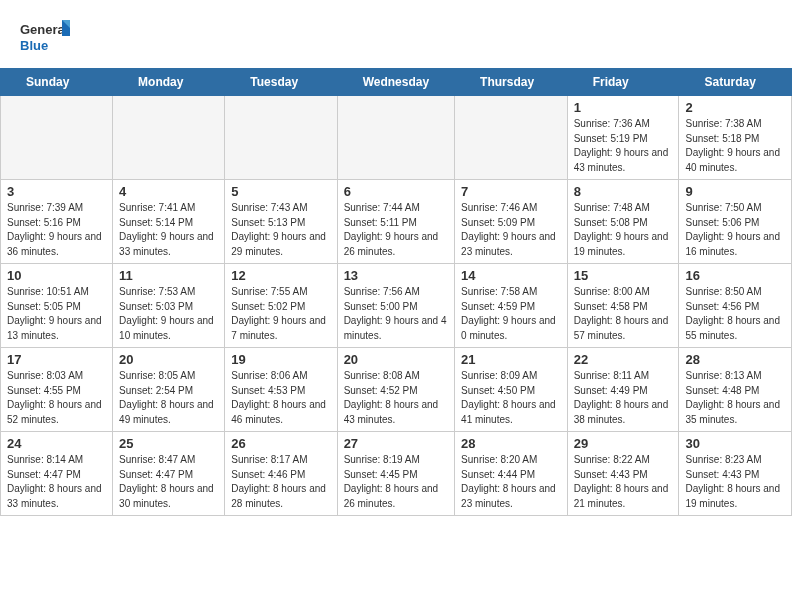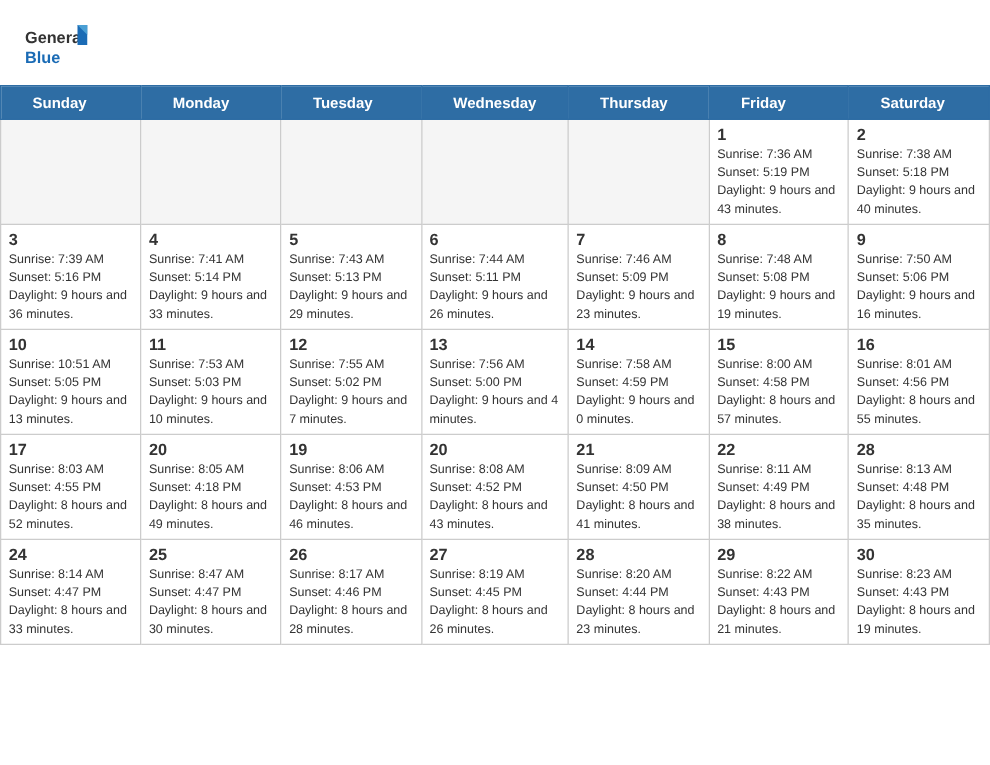--- a/index.html
+++ b/index.html
@@ -203,36 +203,36 @@
 Daylight: 9 hours and 0 minutes.</div>
         </td>
         <td>
           <span class="day-number">15</span>
           <div class="day-info">Sunrise: 8:00 AM
 Sunset: 4:58 PM
 Daylight: 8 hours and 57 minutes.</div>
         </td>
         <td>
           <span class="day-number">16</span>
-          <div class="day-info">Sunrise: 8:01 AM
+          <div class="day-info">Sunrise: 8:50 AM
 Sunset: 4:56 PM
 Daylight: 8 hours and 55 minutes.</div>
         </td>
       </tr>
       <tr class="row-alt">
         <td>
           <span class="day-number">17</span>
           <div class="day-info">Sunrise: 8:03 AM
 Sunset: 4:55 PM
 Daylight: 8 hours and 52 minutes.</div>
         </td>
         <td>
           <span class="day-number">20</span>
           <div class="day-info">Sunrise: 8:05 AM
-Sunset: 4:18 PM
+Sunset: 2:54 PM
 Daylight: 8 hours and 49 minutes.</div>
         </td>
         <td>
           <span class="day-number">19</span>
           <div class="day-info">Sunrise: 8:06 AM
 Sunset: 4:53 PM
 Daylight: 8 hours and 46 minutes.</div>
         </td>
         <td>
           <span class="day-number">20</span>

